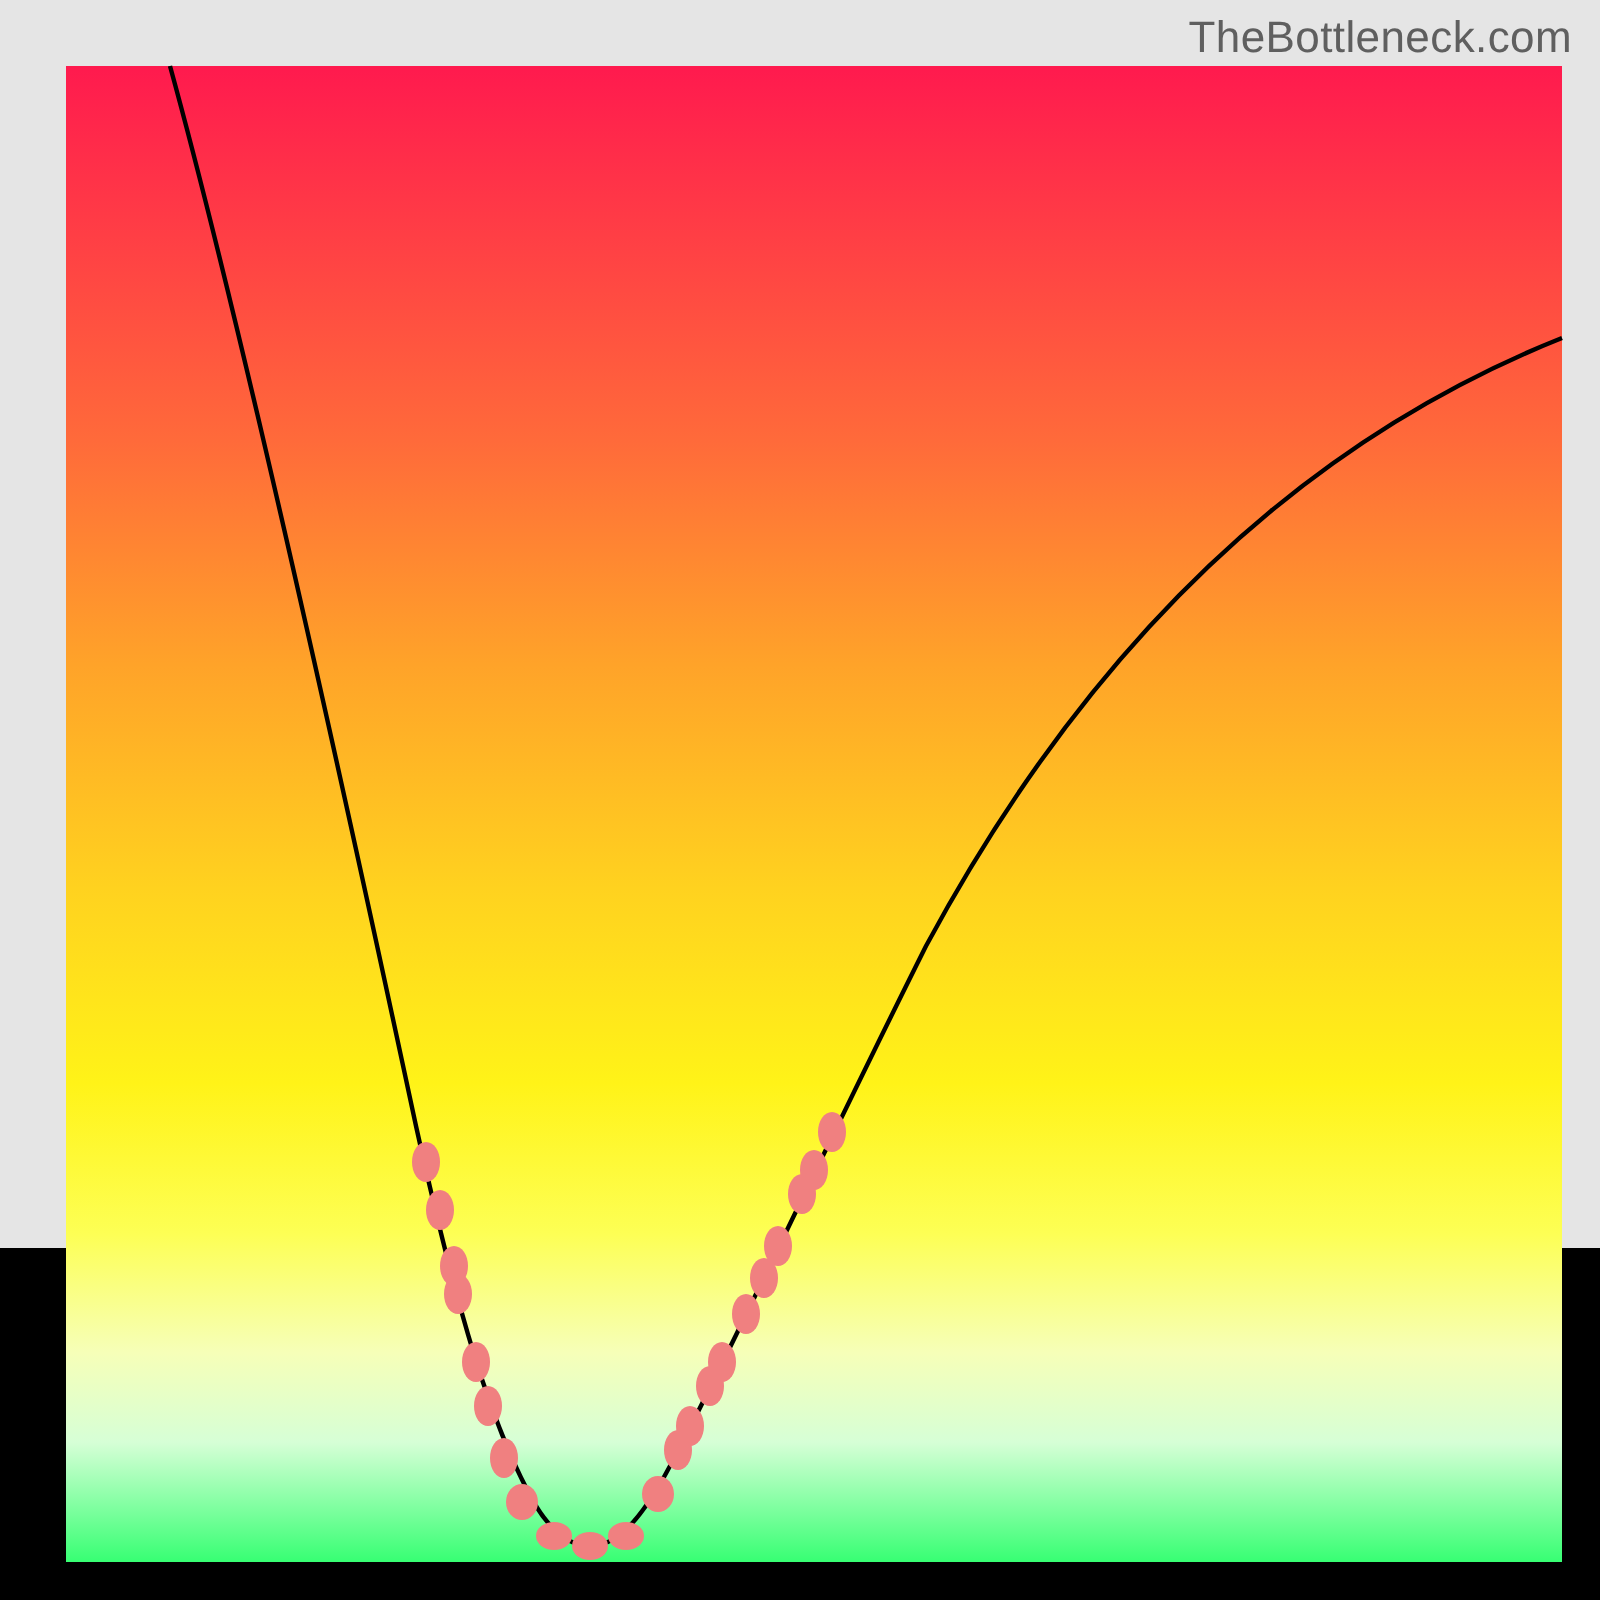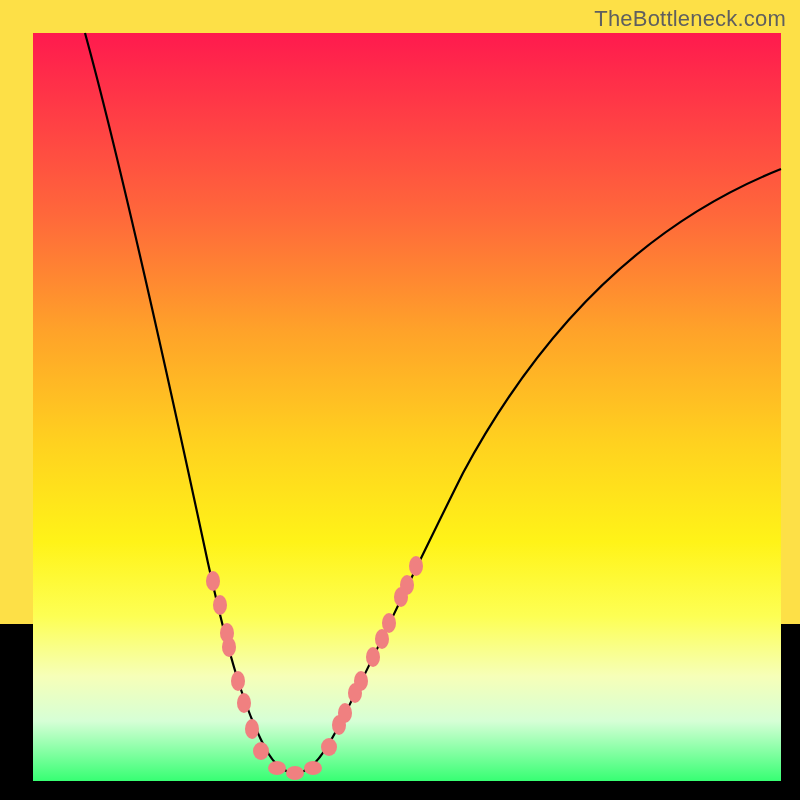--- a/index.html
+++ b/index.html
@@ -10,21 +10,21 @@
     background: #000;
     overflow: hidden;
     font-family: Arial, Helvetica, sans-serif;
   }
   .frame {
     position: absolute;
     left: 0;
     top: 0;
     width: 800px;
     height: 624px;
-    background: #fde047;
+    background: #e5e5e5;
   }
   .plot-area {
     position: absolute;
     left: 33px;
     top: 33px;
     width: 748px;
     height: 748px;
     
     background: linear-gradient(
       to bottom,

